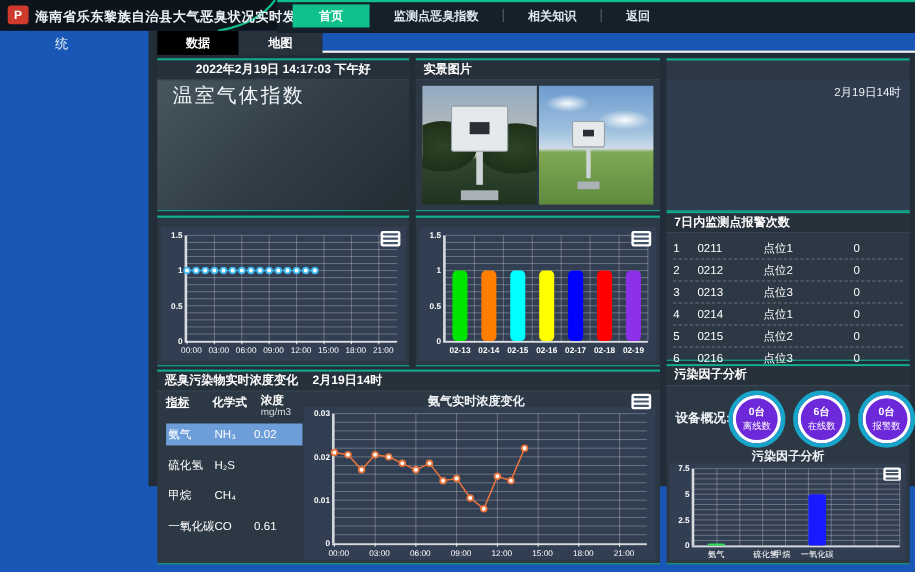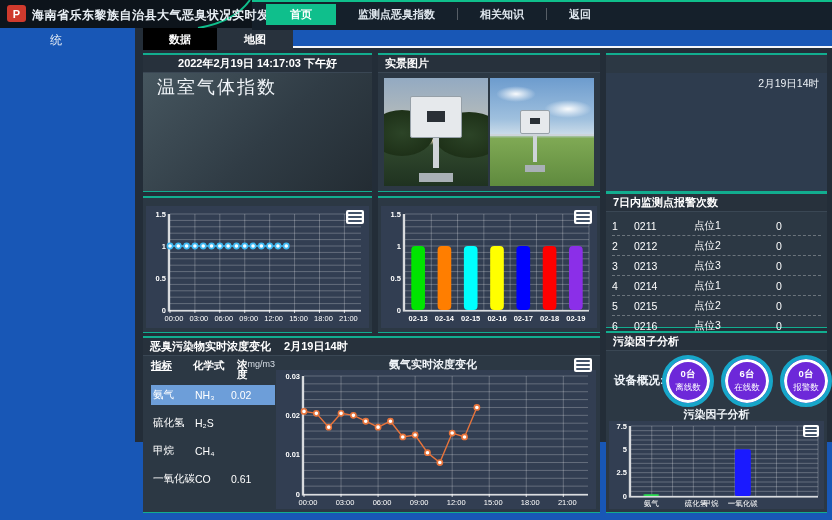--- a/index.html
+++ b/index.html
@@ -72,21 +72,21 @@
   
   .alarm-body{position:absolute;left:0;top:18px;right:0;bottom:0;padding:4px 6px;font-size:10.5px;}
   .t-row{display:flex;align-items:center;padding:2.5px 0;border-bottom:1px dashed rgba(255,255,255,.3);}
   .t-head{font-weight:bold;border-bottom:none;padding:3px 0 4px 0;}
   .t-c0{width:22px;} .t-c1{width:60px;} .t-c2{width:82px;} .t-c3{width:45px;}
   
   .p-odor .panel-h span{margin-right:10px;}
   .odor-body{position:absolute;left:0;top:18px;right:0;bottom:0;}
   .odor-table{position:absolute;left:8px;top:0;width:124px;bottom:0;font-size:10.5px;}
   .ot-head{display:flex;font-weight:bold;padding-top:3px;}
-  .ot-h1{width:42px;text-decoration:underline;} .ot-h2{width:44px;} .ot-h3{width:38px;display:flex;flex-direction:row;line-height:10px;}
+  .ot-h1{width:42px;text-decoration:underline;} .ot-h2{width:44px;} .ot-h3{width:38px;display:flex;flex-direction:column;line-height:10px;}
   .ot-unit{font-weight:normal;font-size:9px;color:#d7dee6;}
   .ot-row{display:flex;align-items:center;height:20px;margin-top:8px;}
   .ot-row.sel{background:#6d9ed9;margin-top:6px;}
   .ot-row .n{width:42px;padding-left:2px;} .ot-row .f{width:36px;} .ot-row .v{width:34px;}
   .chart3-title{position:absolute;left:140px;top:1px;width:300px;text-align:center;
                 font-size:11px;font-weight:bold;color:#f0f4f8;z-index:5;}
   .c3{left:133px;top:14px;right:4px;bottom:3px;}
   
   .dev-body{position:absolute;left:0;top:18px;right:0;bottom:0;}
   .overview-label{position:absolute;left:8px;top:22px;font-size:11.5px;font-weight:bold;color:#eef3f8;}

